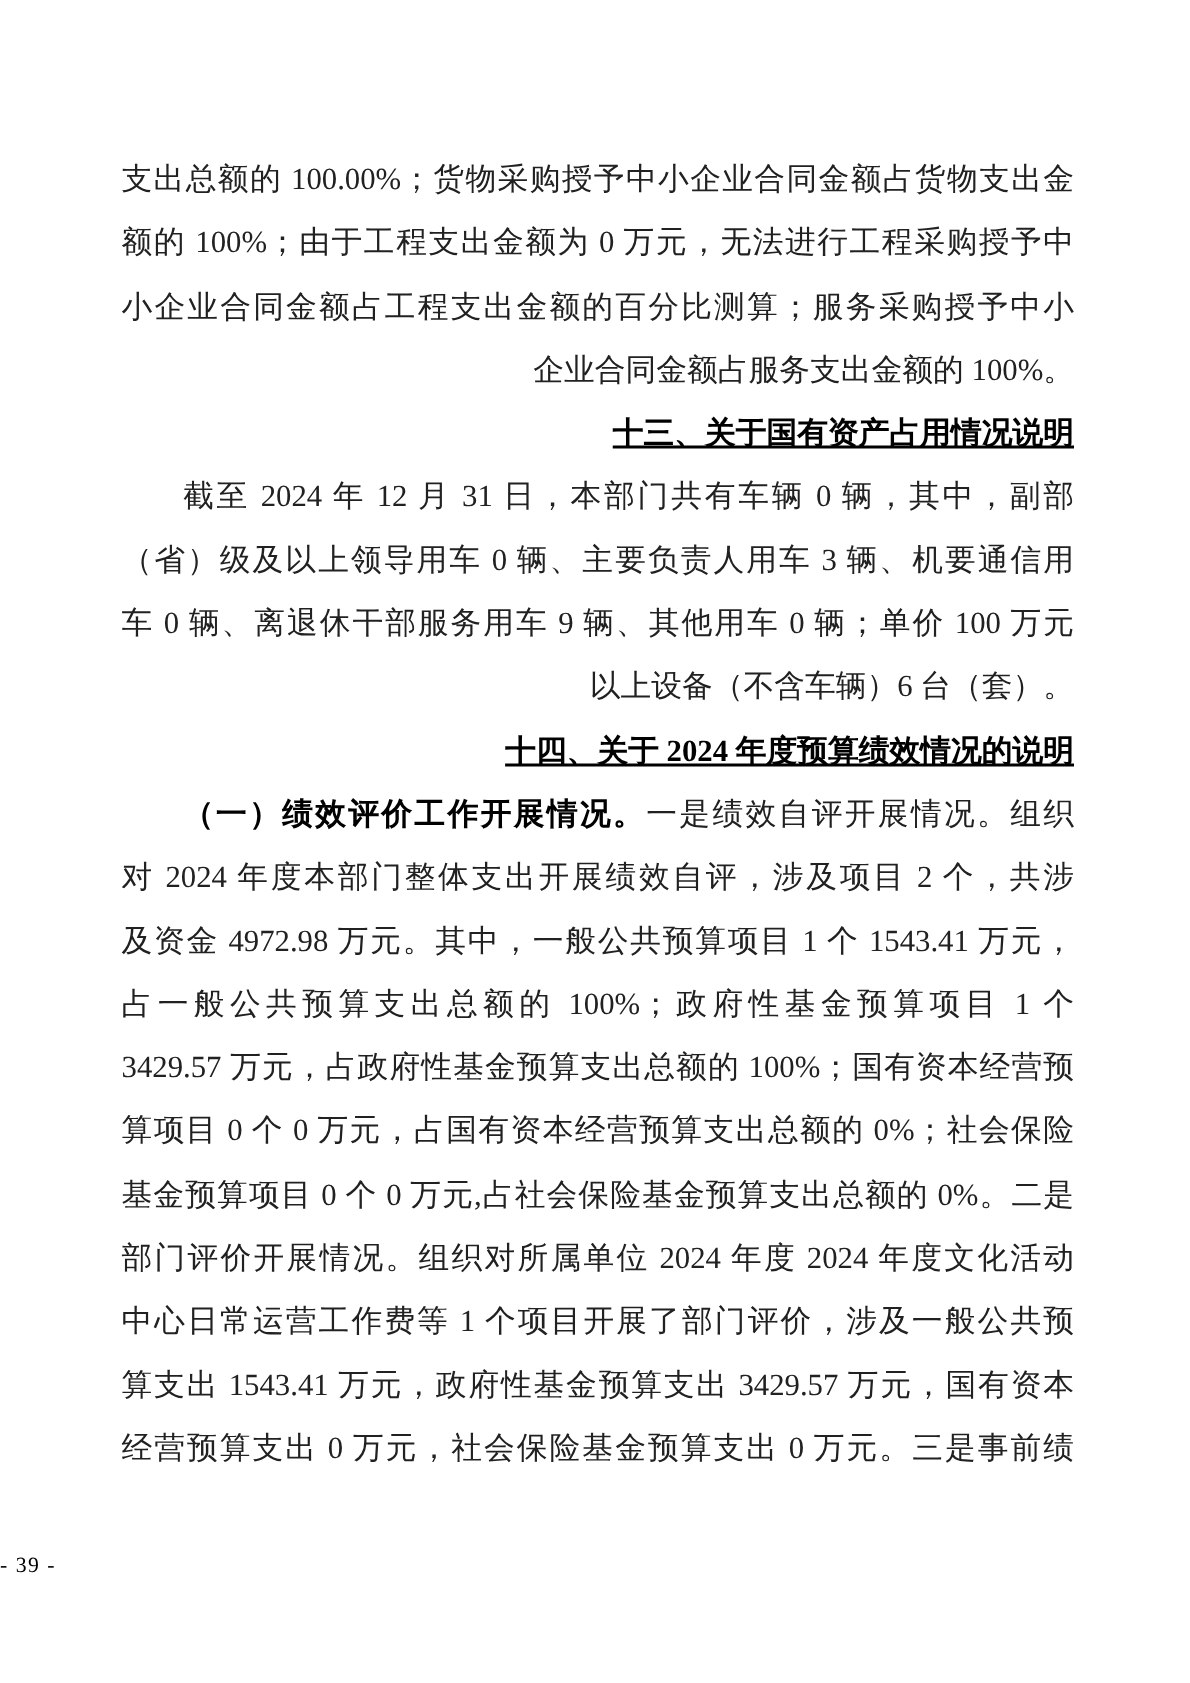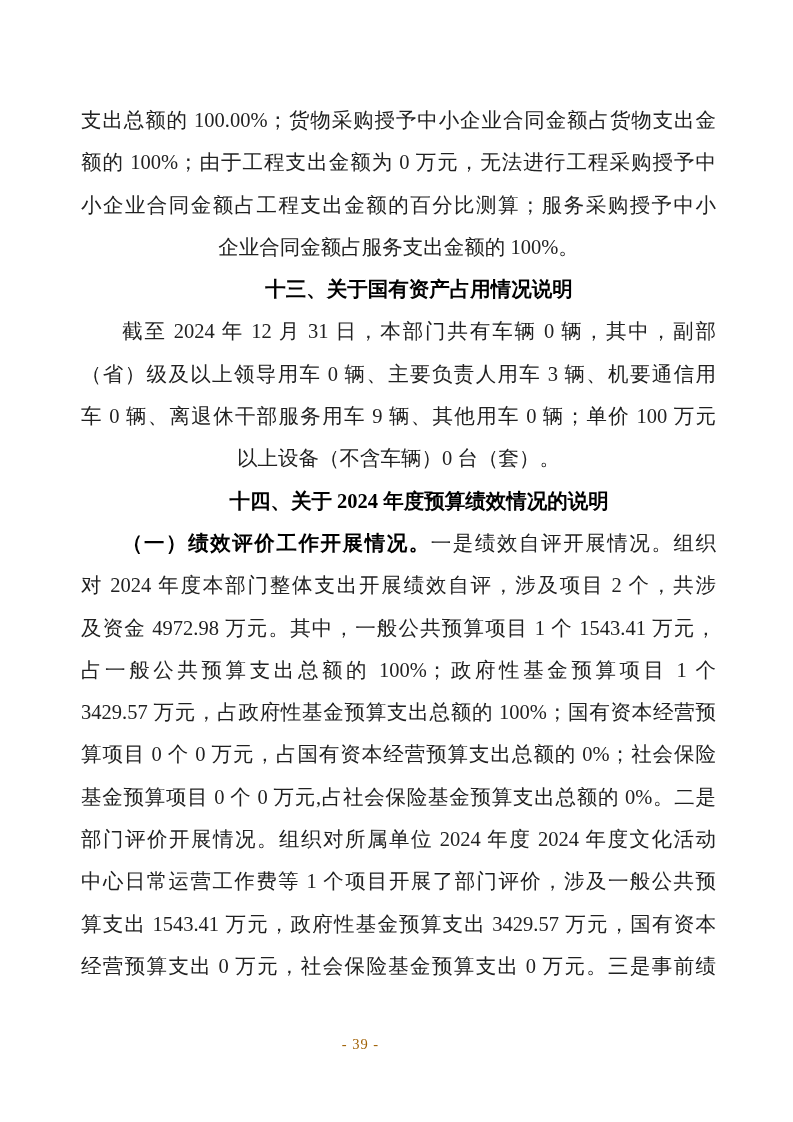--- a/index.html
+++ b/index.html
@@ -20,63 +20,64 @@
     position: absolute;
     left: 81px;
     top: 99px;
     width: 635px;
   }
   .line {
     font-size: 20.5px;
     line-height: 42.3px;
     height: 42.3px;
     overflow: hidden;
-    text-align: center;
+    text-align: right;
     color: #212121;
   }
   .line.justify {
     text-align: justify;
     text-align-last: justify;
   }
   .line.indent {
     text-indent: 41px;
   }
   .line.heading {
     font-weight: 700;
     color: #000000;
+    text-decoration: underline;
   }
   .seg.bold {
     font-weight: 700;
     color: #000000;
   }
   .footer {
     position: absolute;
     left: 0;
     right: 0;
     top: 1036px;
-    text-align: center;
+    text-align: left;
     font-size: 14.5px;
     letter-spacing: 1px;
-    color: #a16207;
+    color: #000000;
   }
 </style>
 </head>
 <body>
 
 <div class="page">
   <div class="text-block" id="text-block">
       <div class="line justify"><span class="seg">支出总额的 100.00%；货物采购授予中小企业合同金额占货物支出金</span></div>
       <div class="line justify"><span class="seg">额的 100%；由于工程支出金额为 0 万元，无法进行工程采购授予中</span></div>
       <div class="line justify"><span class="seg">小企业合同金额占工程支出金额的百分比测算；服务采购授予中小</span></div>
       <div class="line"><span class="seg">企业合同金额占服务支出金额的 100%。</span></div>
       <div class="line indent heading"><span class="seg bold">十三、关于国有资产占用情况说明</span></div>
       <div class="line justify indent"><span class="seg">截至 2024 年 12 月 31 日，本部门共有车辆 0 辆，其中，副部</span></div>
       <div class="line justify"><span class="seg">（省）级及以上领导用车 0 辆、主要负责人用车 3 辆、机要通信用</span></div>
       <div class="line justify"><span class="seg">车 0 辆、离退休干部服务用车 9 辆、其他用车 0 辆；单价 100 万元</span></div>
-      <div class="line"><span class="seg">以上设备（不含车辆）0 台（套）。</span></div>
+      <div class="line"><span class="seg">以上设备（不含车辆）6 台（套）。</span></div>
       <div class="line indent heading"><span class="seg bold">十四、关于 2024 年度预算绩效情况的说明</span></div>
       <div class="line justify indent"><span class="seg bold">（一）绩效评价工作开展情况。</span><span class="seg">一是绩效自评开展情况。组织</span></div>
       <div class="line justify"><span class="seg">对 2024 年度本部门整体支出开展绩效自评，涉及项目 2 个，共涉</span></div>
       <div class="line justify"><span class="seg">及资金 4972.98 万元。其中，一般公共预算项目 1 个 1543.41 万元，</span></div>
       <div class="line justify"><span class="seg">占一般公共预算支出总额的 100%；政府性基金预算项目 1 个</span></div>
       <div class="line justify"><span class="seg">3429.57 万元，占政府性基金预算支出总额的 100%；国有资本经营预</span></div>
       <div class="line justify"><span class="seg">算项目 0 个 0 万元，占国有资本经营预算支出总额的 0%；社会保险</span></div>
       <div class="line justify"><span class="seg">基金预算项目 0 个 0 万元,占社会保险基金预算支出总额的 0%。二是</span></div>
       <div class="line justify"><span class="seg">部门评价开展情况。组织对所属单位 2024 年度 2024 年度文化活动</span></div>
       <div class="line justify"><span class="seg">中心日常运营工作费等 1 个项目开展了部门评价，涉及一般公共预</span></div>

